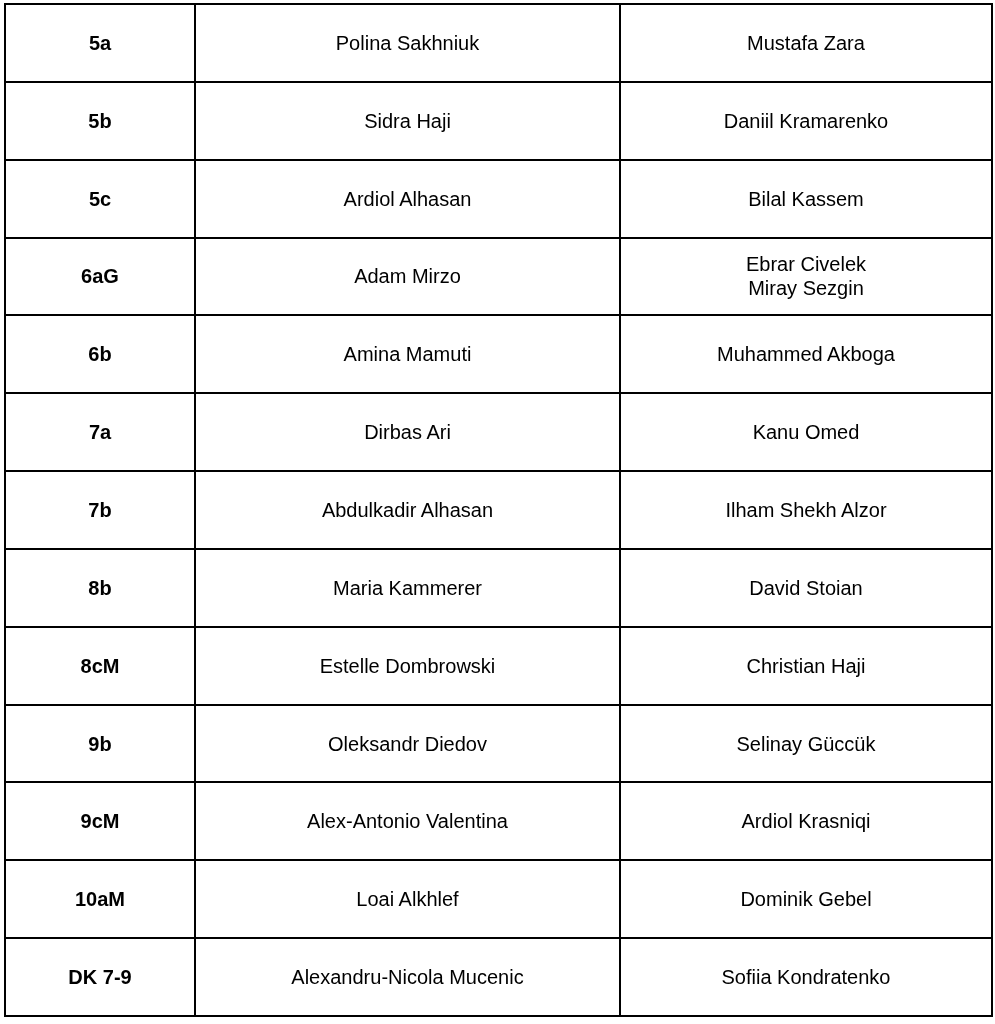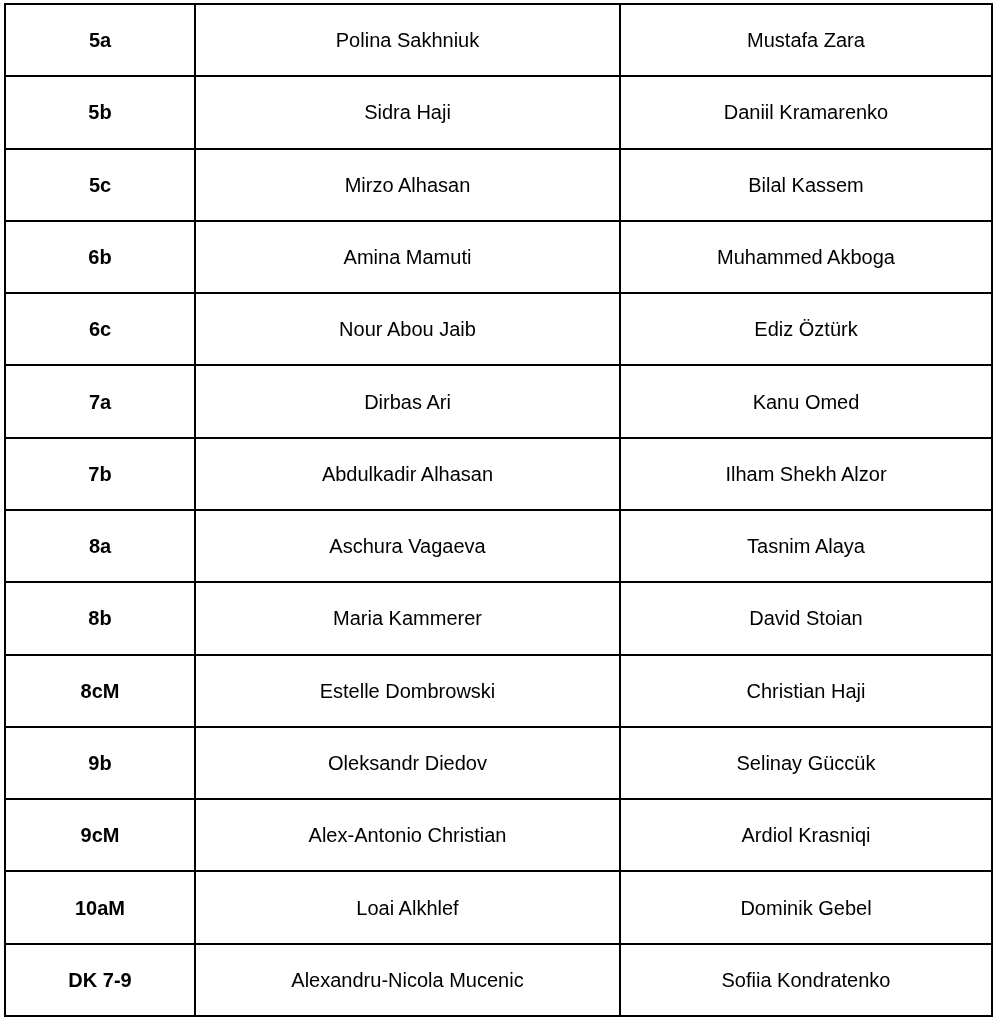--- a/index.html
+++ b/index.html
@@ -55,66 +55,62 @@
         <td data-name="student-name-cell" class="col-name">Polina Sakhniuk</td>
         <td data-name="student-name-cell" class="col-name">Mustafa Zara</td>
       </tr>
       <tr data-name="table-row">
         <td data-name="class-label-cell" class="col-class">5b</td>
         <td data-name="student-name-cell" class="col-name">Sidra Haji</td>
         <td data-name="student-name-cell" class="col-name">Daniil Kramarenko</td>
       </tr>
       <tr data-name="table-row">
         <td data-name="class-label-cell" class="col-class">5c</td>
-        <td data-name="student-name-cell" class="col-name">Mirzo Alhasan</td>
+        <td data-name="student-name-cell" class="col-name">Ardiol Alhasan</td>
         <td data-name="student-name-cell" class="col-name">Bilal Kassem</td>
+      </tr>
+      <tr data-name="table-row">
+        <td data-name="class-label-cell" class="col-class">6aG</td>
+        <td data-name="student-name-cell" class="col-name">Adam Mirzo</td>
+        <td data-name="student-name-cell" class="col-name">Ebrar Civelek
+Miray Sezgin</td>
       </tr>
       <tr data-name="table-row">
         <td data-name="class-label-cell" class="col-class">6b</td>
         <td data-name="student-name-cell" class="col-name">Amina Mamuti</td>
         <td data-name="student-name-cell" class="col-name">Muhammed Akboga</td>
-      </tr>
-      <tr data-name="table-row">
-        <td data-name="class-label-cell" class="col-class">6c</td>
-        <td data-name="student-name-cell" class="col-name">Nour Abou Jaib</td>
-        <td data-name="student-name-cell" class="col-name">Ediz Öztürk</td>
       </tr>
       <tr data-name="table-row">
         <td data-name="class-label-cell" class="col-class">7a</td>
         <td data-name="student-name-cell" class="col-name">Dirbas Ari</td>
         <td data-name="student-name-cell" class="col-name">Kanu Omed</td>
       </tr>
       <tr data-name="table-row">
         <td data-name="class-label-cell" class="col-class">7b</td>
         <td data-name="student-name-cell" class="col-name">Abdulkadir Alhasan</td>
         <td data-name="student-name-cell" class="col-name">Ilham Shekh Alzor</td>
-      </tr>
-      <tr data-name="table-row">
-        <td data-name="class-label-cell" class="col-class">8a</td>
-        <td data-name="student-name-cell" class="col-name">Aschura Vagaeva</td>
-        <td data-name="student-name-cell" class="col-name">Tasnim Alaya</td>
       </tr>
       <tr data-name="table-row">
         <td data-name="class-label-cell" class="col-class">8b</td>
         <td data-name="student-name-cell" class="col-name">Maria Kammerer</td>
         <td data-name="student-name-cell" class="col-name">David Stoian</td>
       </tr>
       <tr data-name="table-row">
         <td data-name="class-label-cell" class="col-class">8cM</td>
         <td data-name="student-name-cell" class="col-name">Estelle Dombrowski</td>
         <td data-name="student-name-cell" class="col-name">Christian Haji</td>
       </tr>
       <tr data-name="table-row">
         <td data-name="class-label-cell" class="col-class">9b</td>
         <td data-name="student-name-cell" class="col-name">Oleksandr Diedov</td>
         <td data-name="student-name-cell" class="col-name">Selinay Güccük</td>
       </tr>
       <tr data-name="table-row">
         <td data-name="class-label-cell" class="col-class">9cM</td>
-        <td data-name="student-name-cell" class="col-name">Alex-Antonio Christian</td>
+        <td data-name="student-name-cell" class="col-name">Alex-Antonio Valentina</td>
         <td data-name="student-name-cell" class="col-name">Ardiol Krasniqi</td>
       </tr>
       <tr data-name="table-row">
         <td data-name="class-label-cell" class="col-class">10aM</td>
         <td data-name="student-name-cell" class="col-name">Loai Alkhlef</td>
         <td data-name="student-name-cell" class="col-name">Dominik Gebel</td>
       </tr>
       <tr data-name="table-row">
         <td data-name="class-label-cell" class="col-class">DK 7-9</td>
         <td data-name="student-name-cell" class="col-name">Alexandru-Nicola Mucenic</td>

